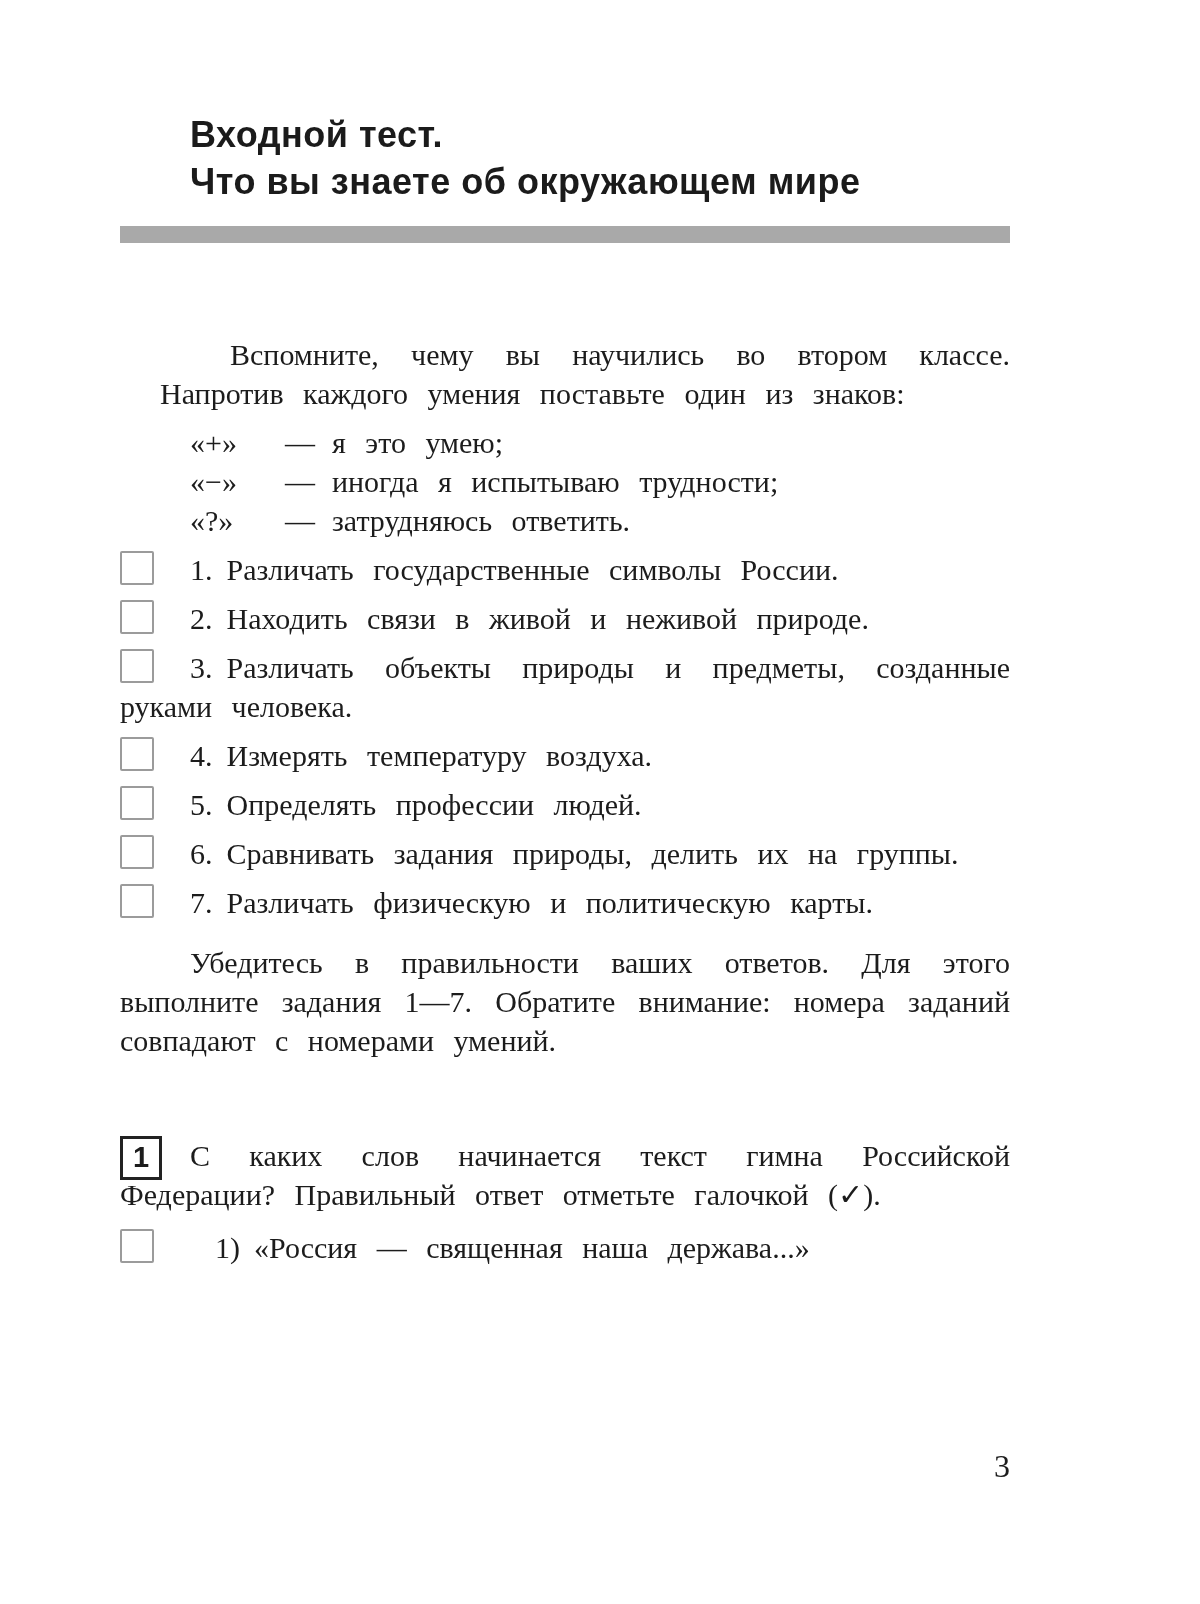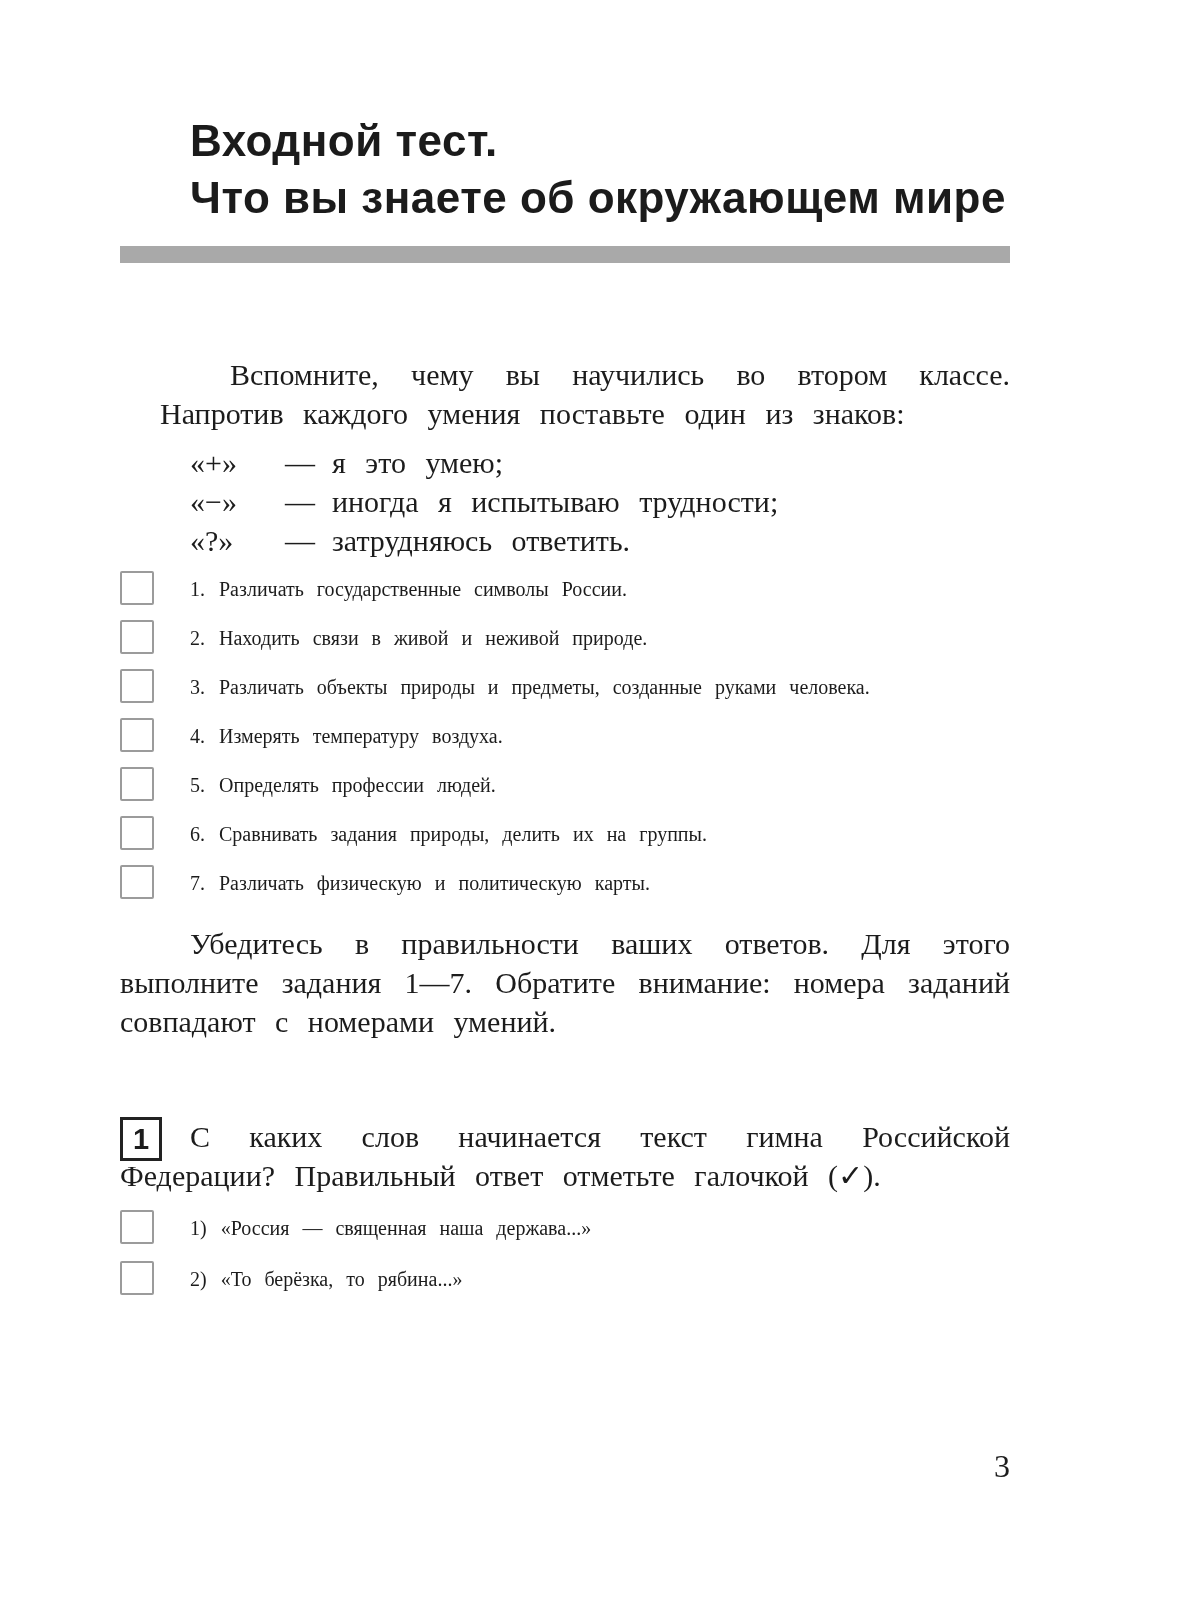--- a/index.html
+++ b/index.html
@@ -11,21 +11,21 @@
     color: #1c1c1c;
     font-family: "Liberation Serif", serif;
     overflow: hidden;
   }
   .content { margin: 0 190px 0 120px; }
 
   .title {
     margin: 112px 0 0 70px;
     font-family: "Liberation Sans", sans-serif;
     font-weight: bold;
-    font-size: 44px;
+    font-size: 36px;
     line-height: 1.3;
     color: #1b1b1b;
     letter-spacing: 0.5px;
   }
   .title span { display: block; }
 
   .rule {
     height: 17px;
     background: #a9a9a9;
     margin-top: 20px;
@@ -44,21 +44,21 @@
   .legend { margin: 10px 0 0 70px; font-size: 30px; line-height: 39px; }
   .legend-row { display: flex; }
   .legend-sign { width: 95px; flex: 0 0 auto; }
   .legend-dash { width: 47px; flex: 0 0 auto; }
   .legend-text { word-spacing: 0.40em; }
 
   .skills { margin-top: 8px; }
   .skill, .option {
     position: relative;
     text-indent: 70px;
-    font-size: 20px;
+    font-size: 30px;
     line-height: 39px;
     text-align: justify;
     word-spacing: 0.40em;
     margin-top: 10px;
   }
   .checkbox {
     position: absolute;
     left: 0; top: 1px;
     width: 34px; height: 34px;
     border: 2px solid #9b9b9b;
@@ -88,21 +88,21 @@
     box-sizing: content-box;
     display: flex;
     align-items: center;
     justify-content: center;
     font-family: "Liberation Sans", sans-serif;
     font-weight: bold;
     font-size: 29px;
     text-indent: 0;
   }
   .options { margin-top: 14px; }
-  .option { margin-top: 12px; }
+  .option { margin-top: 12px; padding-left: 25px; }
 
   .page-number {
     position: absolute;
     top: 1448px;
     right: 190px;
     font-size: 32px;
     color: #1c1c1c;
   }
 </style>
 </head>
@@ -174,22 +174,18 @@
     <div class="task">
       <span class="task-num-box">1</span>
       <span>С каких слов начинается текст гимна Российской Федерации? Правильный ответ отметьте галочкой (✓).</span>
     </div>
 
     <div class="options">
       <div class="option">
         <span class="checkbox"></span>
         <span class="num">1)</span><span>«Россия — священная наша держава...»</span>
       </div>
-      <div class="option">
-        <span class="checkbox"></span>
-        <span class="num">2)</span><span>«То берёзка, то рябина...»</span>
-      </div>
     </div>
 
   </div>
 
   <div class="page-number">3</div>
 </div>
 
 </body></html>

